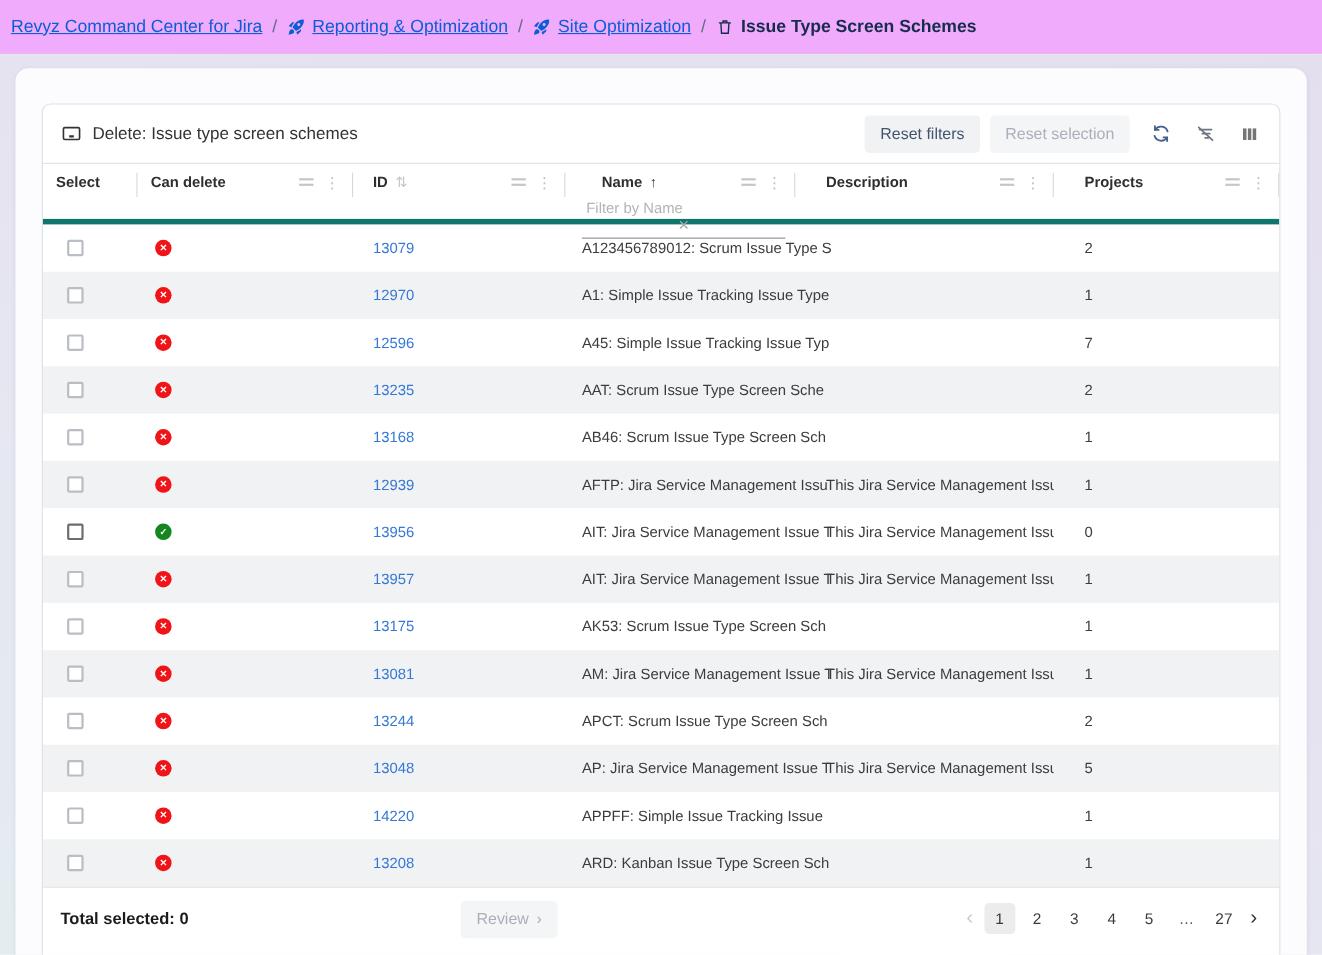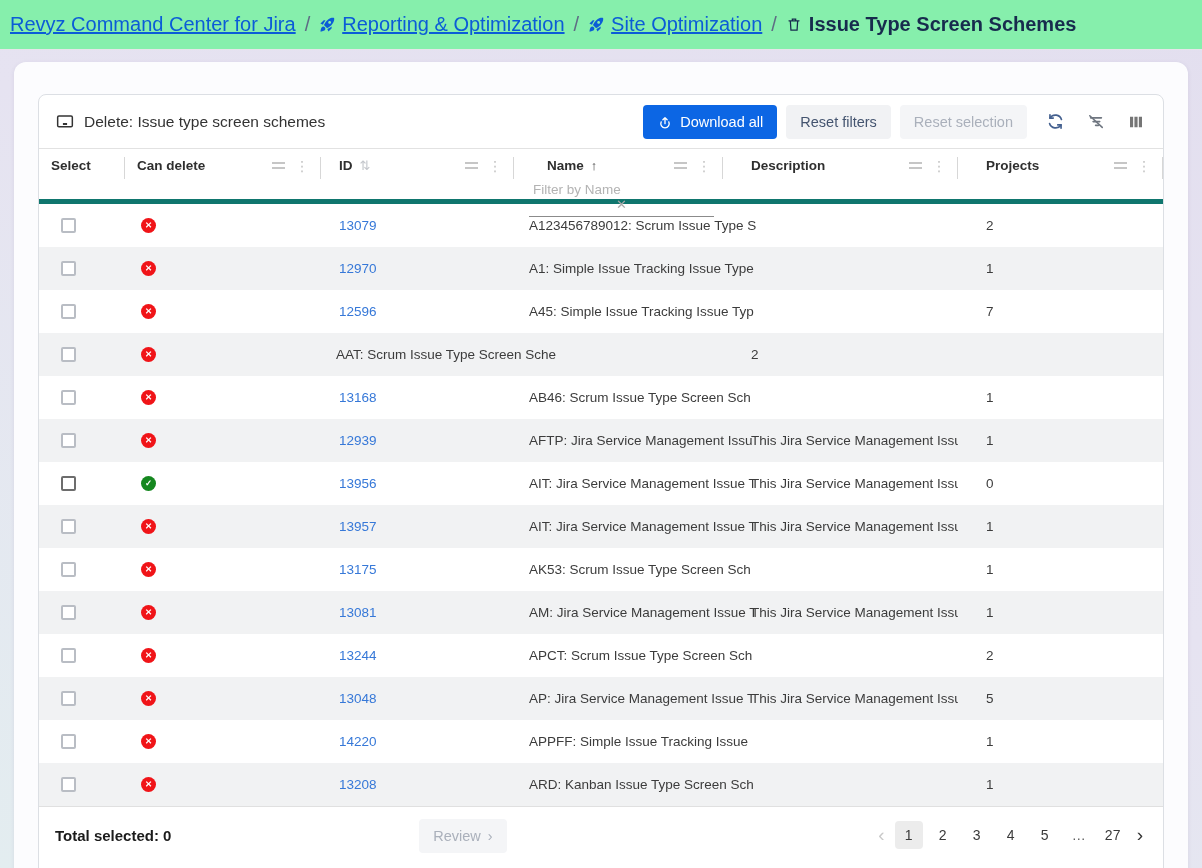--- a/index.html
+++ b/index.html
@@ -1,23 +1,23 @@
 <!DOCTYPE html>
 <html><head>
 <meta charset="utf-8">
 <style>
   * { margin:0; padding:0; box-sizing:border-box; }
   html,body { width:1202px; height:868px; overflow:hidden;
     font-family:"Liberation Sans", sans-serif; }
   body { background:linear-gradient(205deg,#e3dfef 0%,#e6e3f1 45%,#e3edf0 100%); position:relative; }
 
   
-  .topbar { position:absolute; top:0; left:0; right:0; height:50px; background:#86efac;
+  .topbar { position:absolute; top:0; left:0; right:0; height:50px; background:#f0abfc;
     border-bottom:1px solid #e6e5ea; display:flex; align-items:center; padding-left:10px;
-    font-size:20px; white-space:nowrap; }
+    font-size:16px; white-space:nowrap; }
   .crumb-link { color:#0b5cd7; text-decoration:underline; cursor:pointer; }
   .crumb-sep { color:#5e6c84; margin:0 9px; }
   .crumb-icon { display:inline-flex; vertical-align:-3px; margin-right:6px; }
   .crumb-current { color:#172b4d; font-weight:bold; display:inline-flex; align-items:center; gap:7px;text-align:center; }
 
   
   .page-card { position:absolute; top:62px; left:14px; right:14px; bottom:-24px;
     background:#fcfcfe; border-radius:12px; box-shadow:0 1px 4px rgba(80,70,120,.10); }
 
   
@@ -131,29 +131,20 @@
     <div class="toolbar-title">
       <span>
         <svg width="20" height="20" viewBox="0 0 24 24" fill="none" stroke="#333" stroke-width="1.8">
             <rect x="3.2" y="4.8" width="17.6" height="13" rx="1.6"></rect>
             <path d="M9.5 14.4h5" stroke-width="2.6"></path>
           </svg>
       </span>
       <span>Delete: Issue type screen schemes</span>
     </div>
     <div class="toolbar-actions">
-      <button class="btn btn-primary">
-        <span>
-          <svg width="16" height="16" viewBox="0 0 24 24" fill="none" stroke="#fff" stroke-width="2" stroke-linecap="round">
-              <path d="M12 14.5V5.5M12 5.5L8.8 8.7M12 5.5l3.2 3.2"></path>
-              <path d="M6.3 11.8a6.3 6.3 0 1 0 11.4 0"></path>
-            </svg>
-        </span>
-        <span>Download all</span>
-      </button>
       <button class="btn btn-subtle">Reset filters</button>
       <button class="btn btn-disabled">Reset selection</button>
       <span class="icon-btn">
         <svg width="19" height="19" viewBox="0 0 24 24" fill="none" stroke="#44608f" stroke-width="2.1" stroke-linecap="round">
             <path d="M19.5 9.5a8 8 0 0 0-14.2-2.2"></path>
             <path d="M5 3.5v4.2h4.2"></path>
             <path d="M4.5 14.5a8 8 0 0 0 14.2 2.2"></path>
             <path d="M19 20.5v-4.2h-4.2"></path>
           </svg>
       </span>
@@ -273,20 +264,23 @@
     <div class="cell c-projects">7</div>
   </div>
 
   <div class="grid trow alt">
     <div class="cell c-select">
           <span class="checkbox"></span>
         </div>
     <div class="cell c-candelete">
           <span class="status-dot no">✕</span>
         </div>
+    <div class="cell c-id">
+          <a class="id-link">13235</a>
+        </div>
     <div class="cell c-name">AAT: Scrum Issue Type Screen Sche</div>
     <div class="cell c-desc"></div>
     <div class="cell c-projects">2</div>
   </div>
 
   <div class="grid trow">
     <div class="cell c-select">
           <span class="checkbox"></span>
         </div>
     <div class="cell c-candelete">

